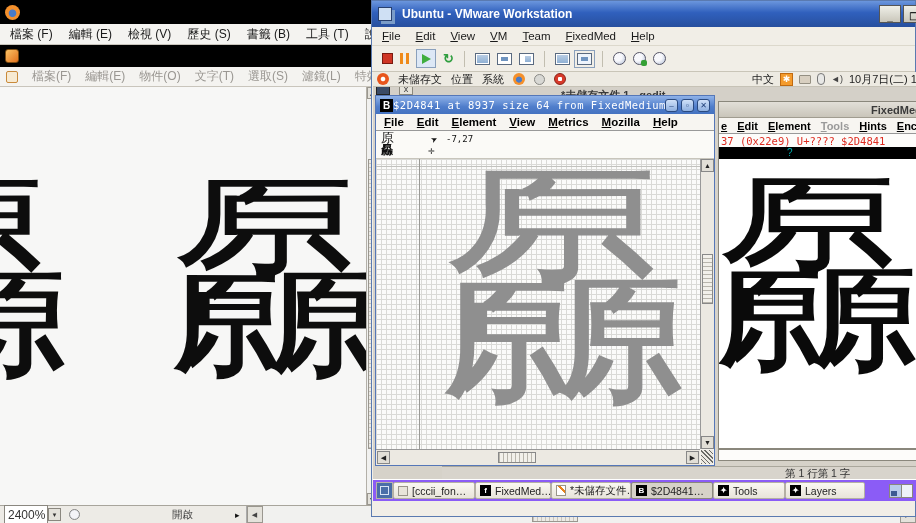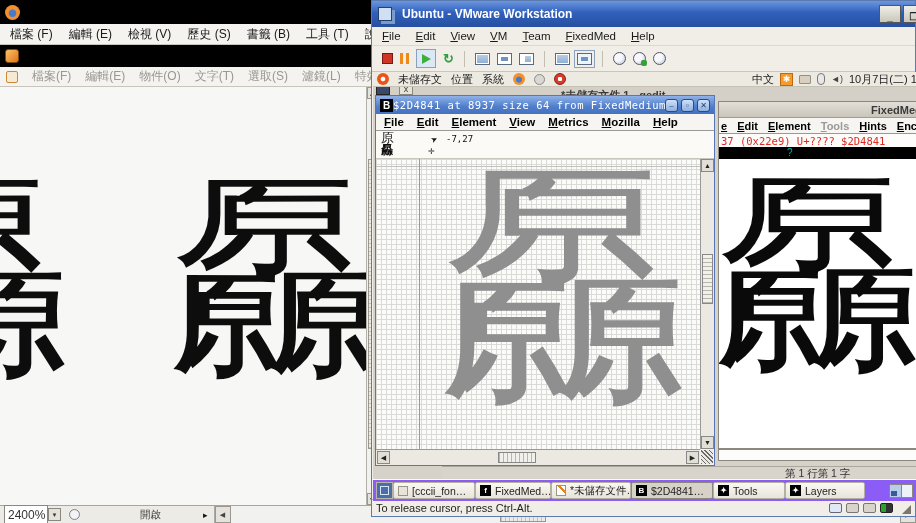--- a/index.html
+++ b/index.html
@@ -37,21 +37,21 @@
   .sb-arrow { position:absolute; left:0; width:100%; height:12px; font-size:7px; color:#444;
     display:flex; align-items:center; justify-content:center; background:#e4e2db; border:1px solid #9a978f; }
   .ai-status { position:absolute; left:0; bottom:0; width:100%; height:18px; background:#edebe6;
     border-top:1px solid #a8a59c; display:flex; align-items:center; font-size:10px; color:#333; }
   .zoom-box { width:44px; height:19px; margin-left:4px; background:#fff; border:1px solid #8a877f;
     padding:0 3px; font-size:12px; display:flex; align-items:center; }
   .zoom-dd { width:13px; height:13px; border:1px solid #8a877f; background:#e4e2db; font-size:7px;
     display:flex; align-items:center; justify-content:center; color:#333; }
   .clock-ico { width:11px; height:11px; margin-left:8px; border-radius:50%; border:1px solid #888;
     background:radial-gradient(circle,#f4f4f8 0 55%, #c8ccd8 100%); }
-  .ai-status-label { margin-left:60px; font-size:10.5px; color:#444; }
+  .ai-status-label { margin-left:92px; font-size:10.5px; color:#444; }
   .ai-flyout { margin-left:42px; color:#111; font-size:9px; }
   .ai-hscroll { position:relative; flex:1; height:100%; margin-left:6px; background:#f1f1ef; border-left:1px solid #aaa; }
   .ai-harrow { position:absolute; top:0; width:16px; height:100%; background:#e4e2db; border:1px solid #9a978f;
     font-size:7px; color:#444; display:flex; align-items:center; justify-content:center; }
   .ai-hthumb { position:absolute; top:1px; bottom:1px; left:285px; width:46px; border:1px solid #9a978f;
     background:repeating-linear-gradient(90deg,#c7c4bc 0 1px,#eceae5 1px 4px); }
 
   
   .vm { position:absolute; left:371px; top:0; width:545px; height:517px; background:#f1eee7;
     border:1px solid #5a7ab0; }
@@ -430,25 +430,15 @@
           <span class="t-b">✦</span>
           <span>Layers</span>
         </span>
         <span class="wsw">
           <span class="c1"></span>
           <span class="c2"></span>
         </span>
       </div>
     </div>
 
-    <div class="vm-status">
-      <span>To release cursor, press Ctrl-Alt.</span>
-      <span class="tray">
-        <span class="tr-ico"></span>
-        <span class="tr-ico gray"></span>
-        <span class="tr-ico gray"></span>
-        <span class="tr-ico net"></span>
-      </span>
-      <span class="vm-grip"></span>
-    </div>
   </div>
 
 </div>
 
 </body></html>

